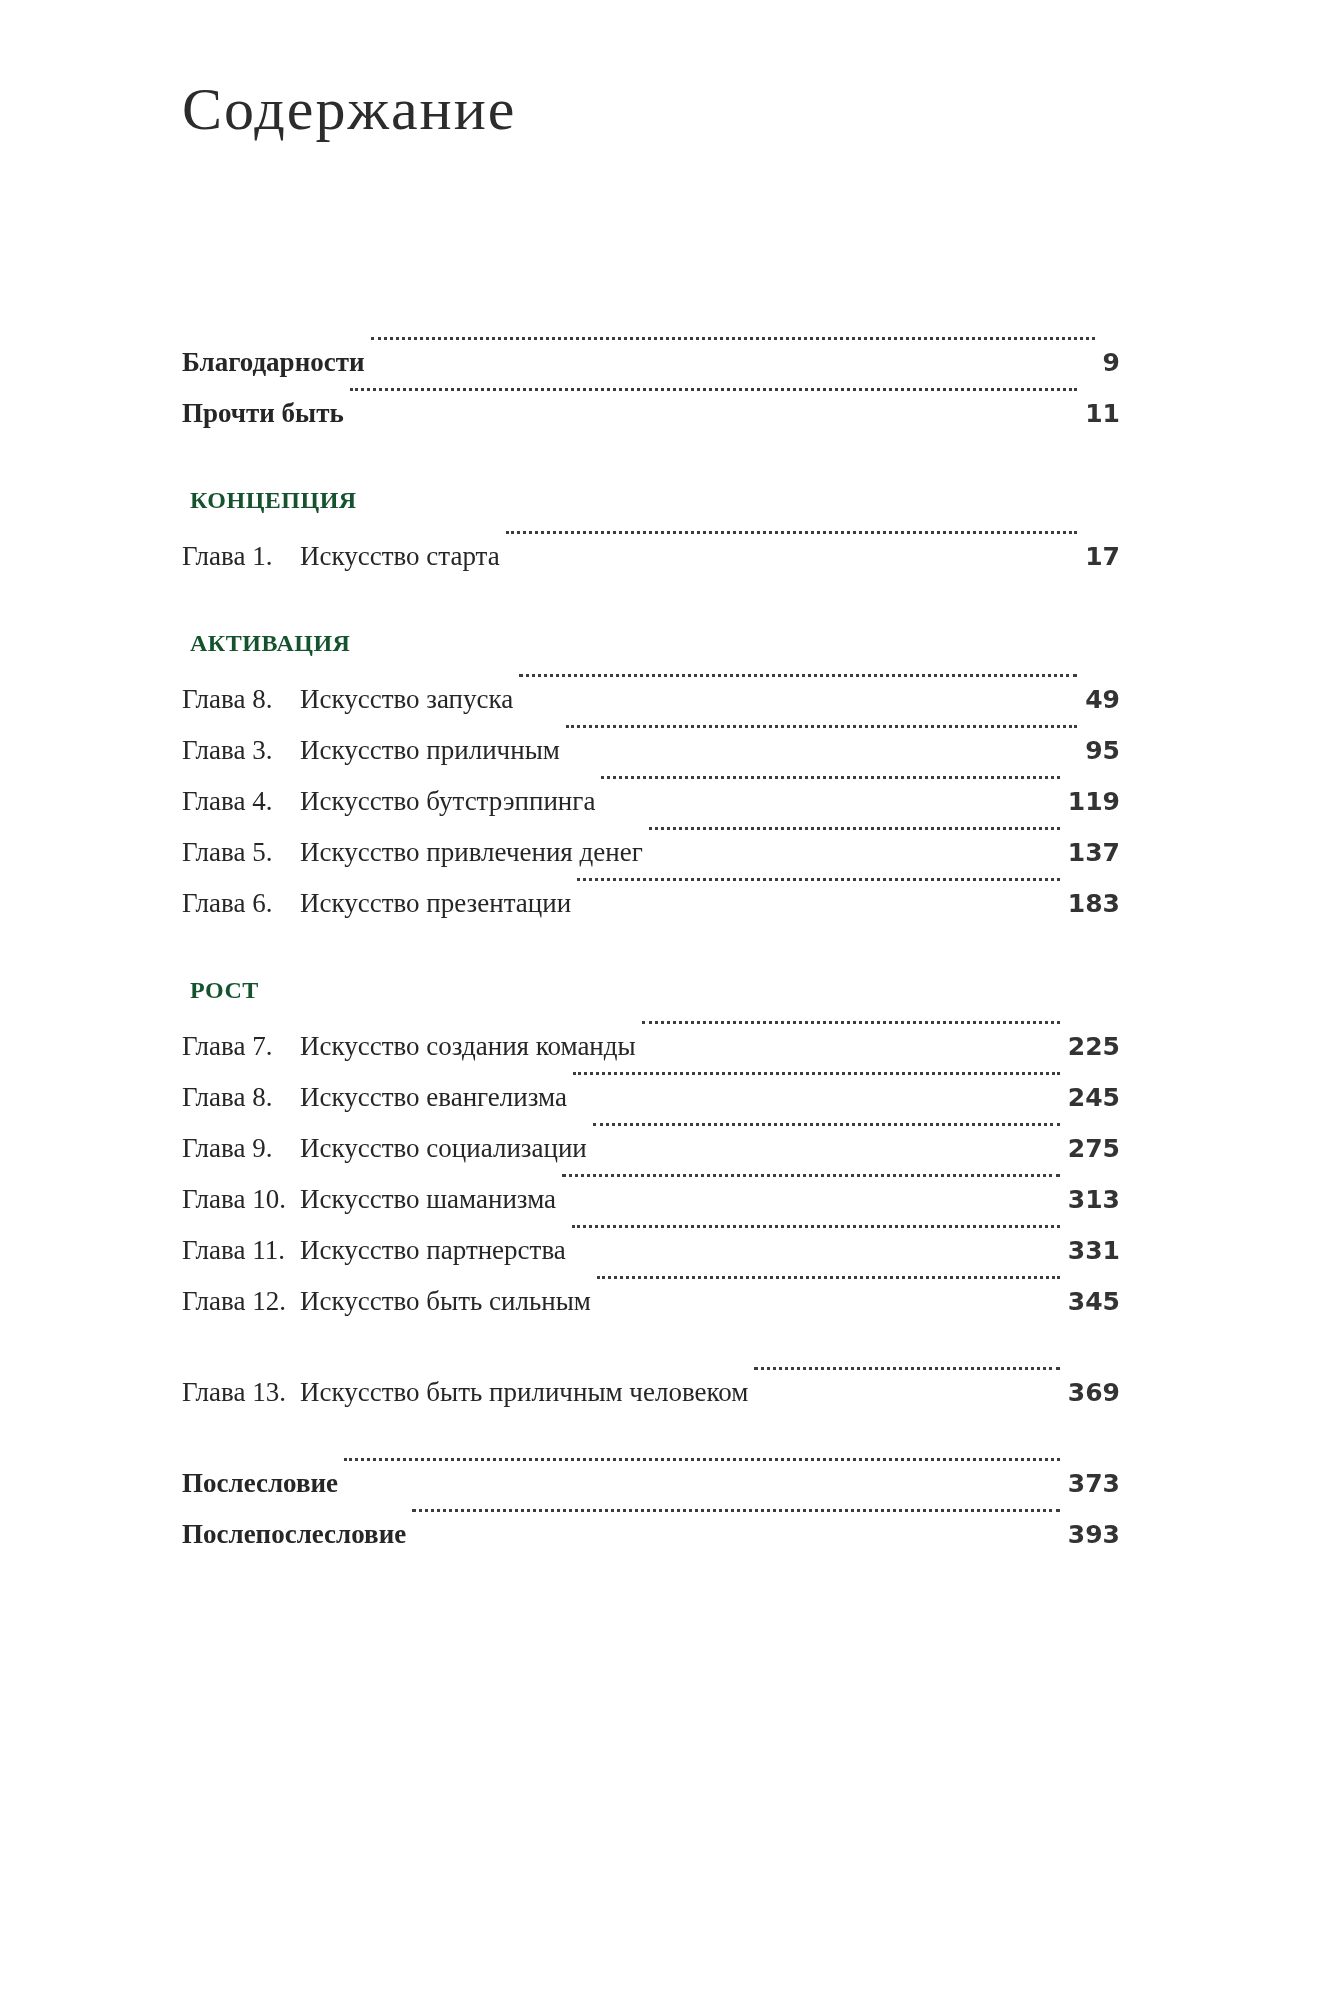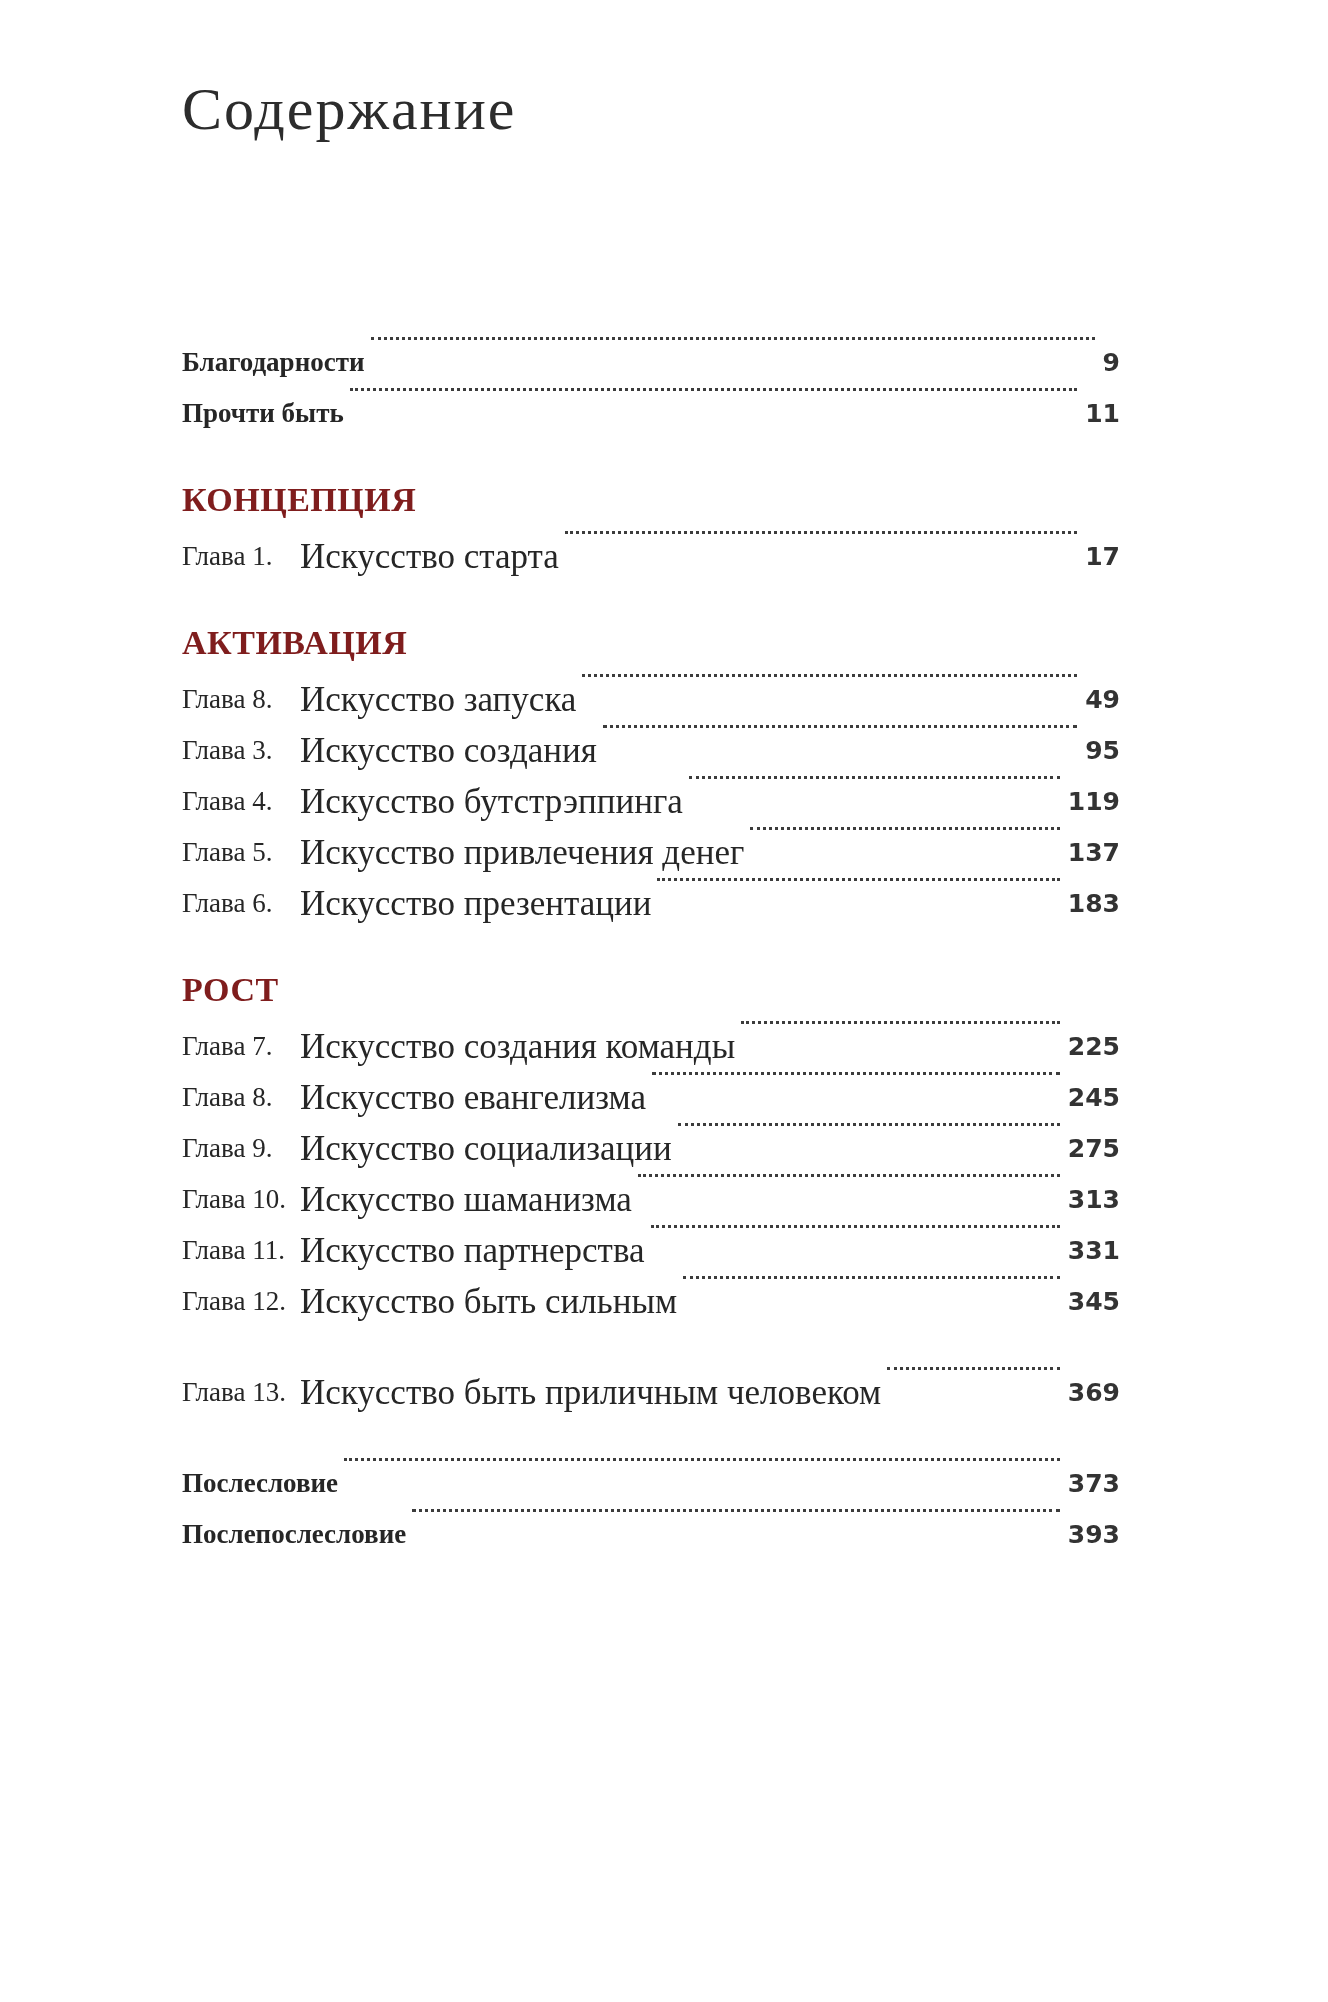--- a/index.html
+++ b/index.html
@@ -40,44 +40,44 @@
     font-size: 27px;
     flex: 0 0 auto;
   }
   .chapter-label {
     font-weight: 400;
     font-size: 27px;
     flex: 0 0 auto;
     width: 118px;
   }
   .chapter-title {
-    font-size: 35px;
+    font-size: 27px;
     flex: 0 0 auto;
   }
   .leader {
     flex: 1 1 auto;
     min-width: 24px;
     border-bottom: 3px dotted #3c3c3c;
     margin: 0 8px 0 6px;
   }
   .page-num {
     font-family: "DejaVu Sans", "Liberation Sans", sans-serif;
     font-weight: 700;
     font-size: 25px;
     color: #333333;
     flex: 0 0 auto;
   }
   .toc-section { margin-top: 40px; }
   .section-heading {
-    margin: 0 0 10px 0;
-    font-size: 34px;
+    margin: 0 0 10px 8px;
+    font-size: 24px;
     line-height: 42px;
     font-weight: 700;
     letter-spacing: 0.5px;
-    color: #7f1d1d;
+    color: #14532d;
   }
 </style>
 </head>
 <body>
 
 <div class="page">
   <h1 class="doc-title">Содержание</h1>
 
   <div class="front-matter" id="front-matter">
       <div class="toc-row">
@@ -108,21 +108,21 @@
     <h2 class="section-heading">АКТИВАЦИЯ</h2>
     <div>
           <div class="toc-row">
     <span class="chapter-label">Глава 8.</span>
     <span class="chapter-title">Искусство запуска</span>
     <span class="leader"></span>
     <span class="page-num">49</span>
   </div>
           <div class="toc-row">
     <span class="chapter-label">Глава 3.</span>
-    <span class="chapter-title">Искусство создания</span>
+    <span class="chapter-title">Искусство приличным</span>
     <span class="leader"></span>
     <span class="page-num">95</span>
   </div>
           <div class="toc-row">
     <span class="chapter-label">Глава 4.</span>
     <span class="chapter-title">Искусство бутстрэппинга</span>
     <span class="leader"></span>
     <span class="page-num">119</span>
   </div>
           <div class="toc-row">

